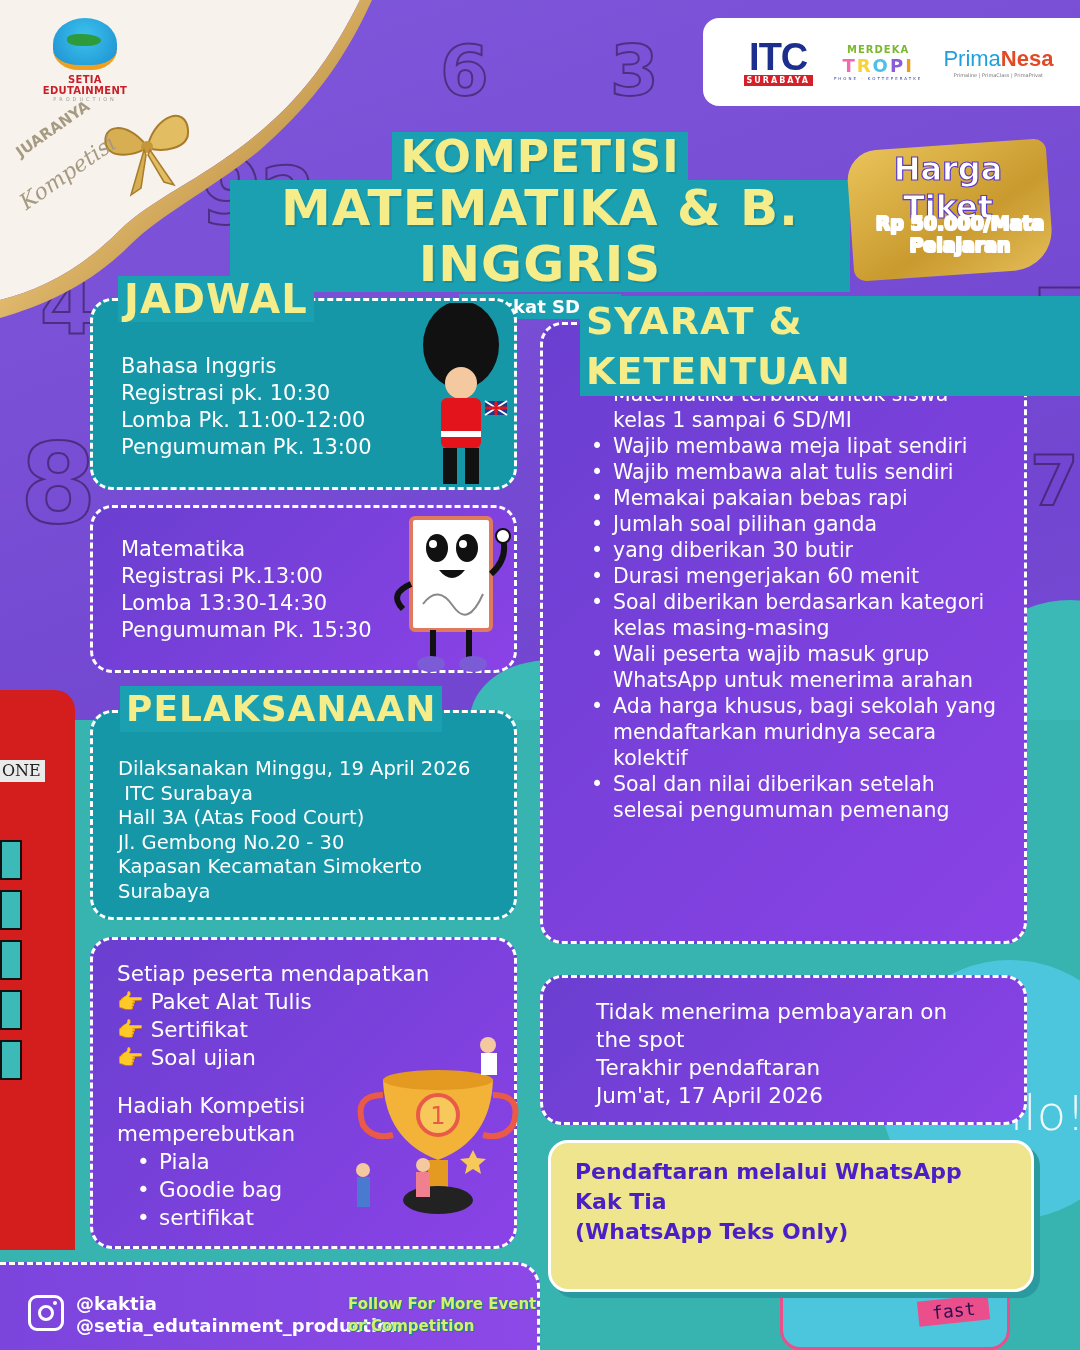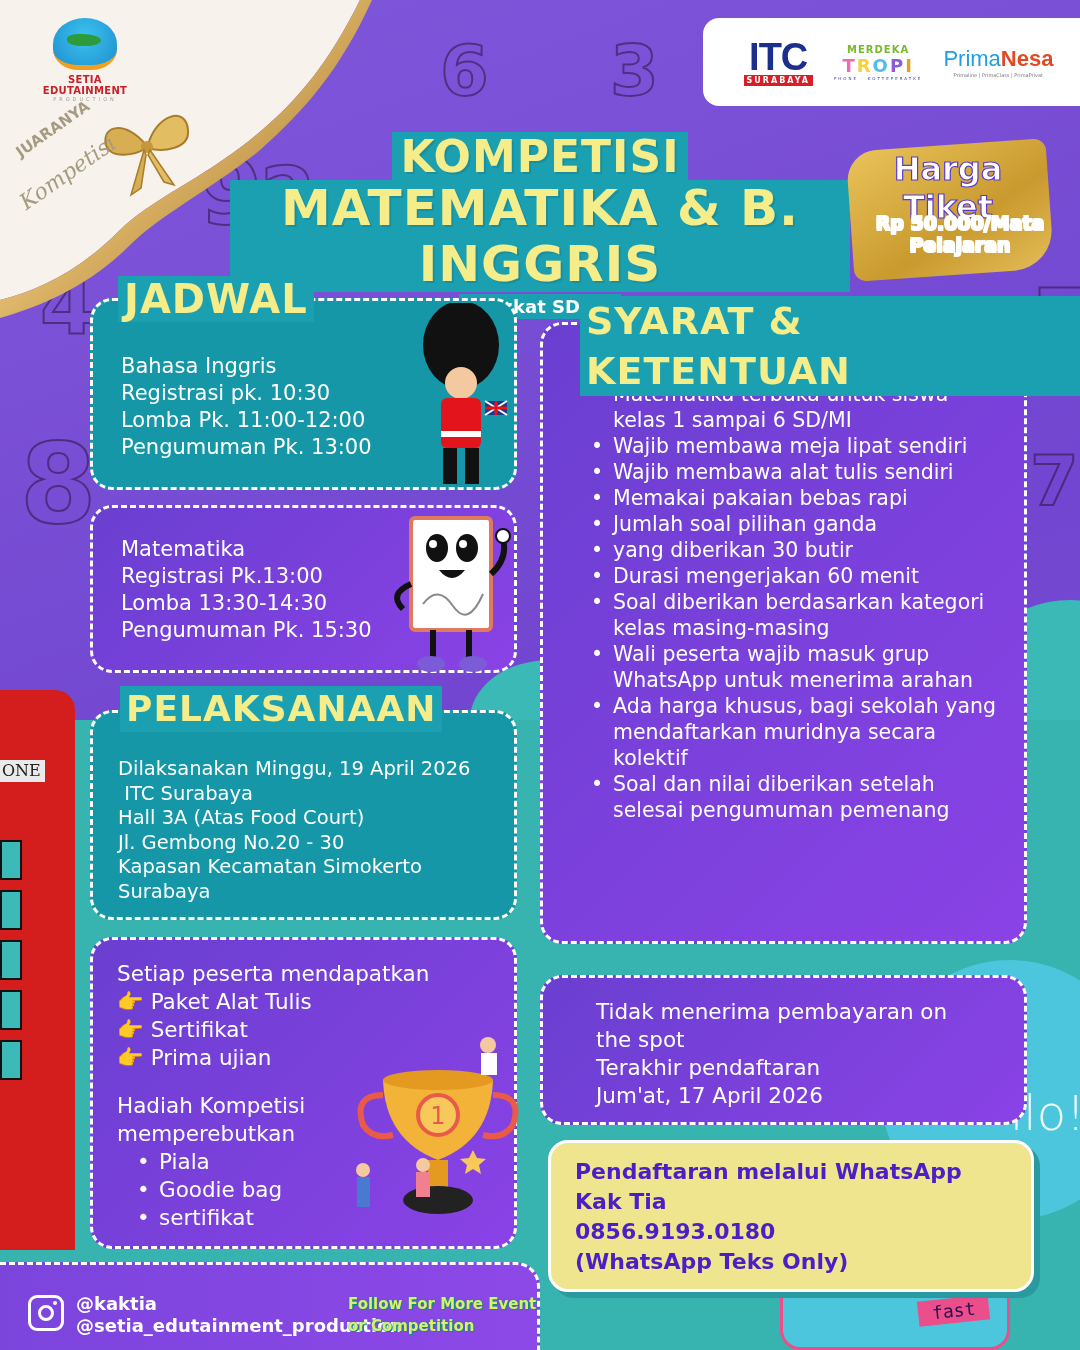--- a/index.html
+++ b/index.html
@@ -266,21 +266,21 @@
     <div>Surabaya</div>
   </div>
 </div>
 <div class="section-label" style="left:120px;top:686px;font-size:36px;line-height:46px;">PELAKSANAAN</div>
 
 <div class="card purple card-hadiah">
   <div style="position:absolute;left:24px;top:20px;font-size:21.5px;line-height:28px;">
     <div>Setiap peserta mendapatkan</div>
     <div><span>👉</span> <span>Paket Alat Tulis</span></div>
     <div><span>👉</span> <span>Sertifikat</span></div>
-    <div><span>👉</span> <span>Prima ujian</span></div>
+    <div><span>👉</span> <span>Soal ujian</span></div>
     <div style="height:20px"></div>
     <div>Hadiah Kompetisi</div>
     <div>memperebutkan</div>
     <ul class="bullets" style="padding-left:14px;">
       <li>Piala</li>
       <li>Goodie bag</li>
       <li>sertifikat</li>
     </ul>
   </div>
   <svg style="position:absolute;left:250px;top:80px;width:180px;height:220px;" viewBox="0 0 180 220">
@@ -325,21 +325,20 @@
     <div>the spot</div>
     <div>Terakhir pendaftaran</div>
     <div>Jum'at, 17 April 2026</div>
   </div>
 </div>
 
 <div class="card-wa">
   <div style="position:absolute;left:24px;top:14px;font-size:22px;line-height:30px;color:#4a1fc8;font-weight:bold;">
     <div>Pendaftaran melalui WhatsApp</div>
     <div>Kak Tia</div>
-    <div>0856.9193.0180</div>
     <div>(WhatsApp Teks Only)</div>
   </div>
 </div>
 
 <div class="booth">
   <div class="sign">ONE</div>
   <div class="win" style="top:150px;"></div>
   <div class="win" style="top:200px;"></div>
   <div class="win" style="top:250px;"></div>
   <div class="win" style="top:300px;"></div>

